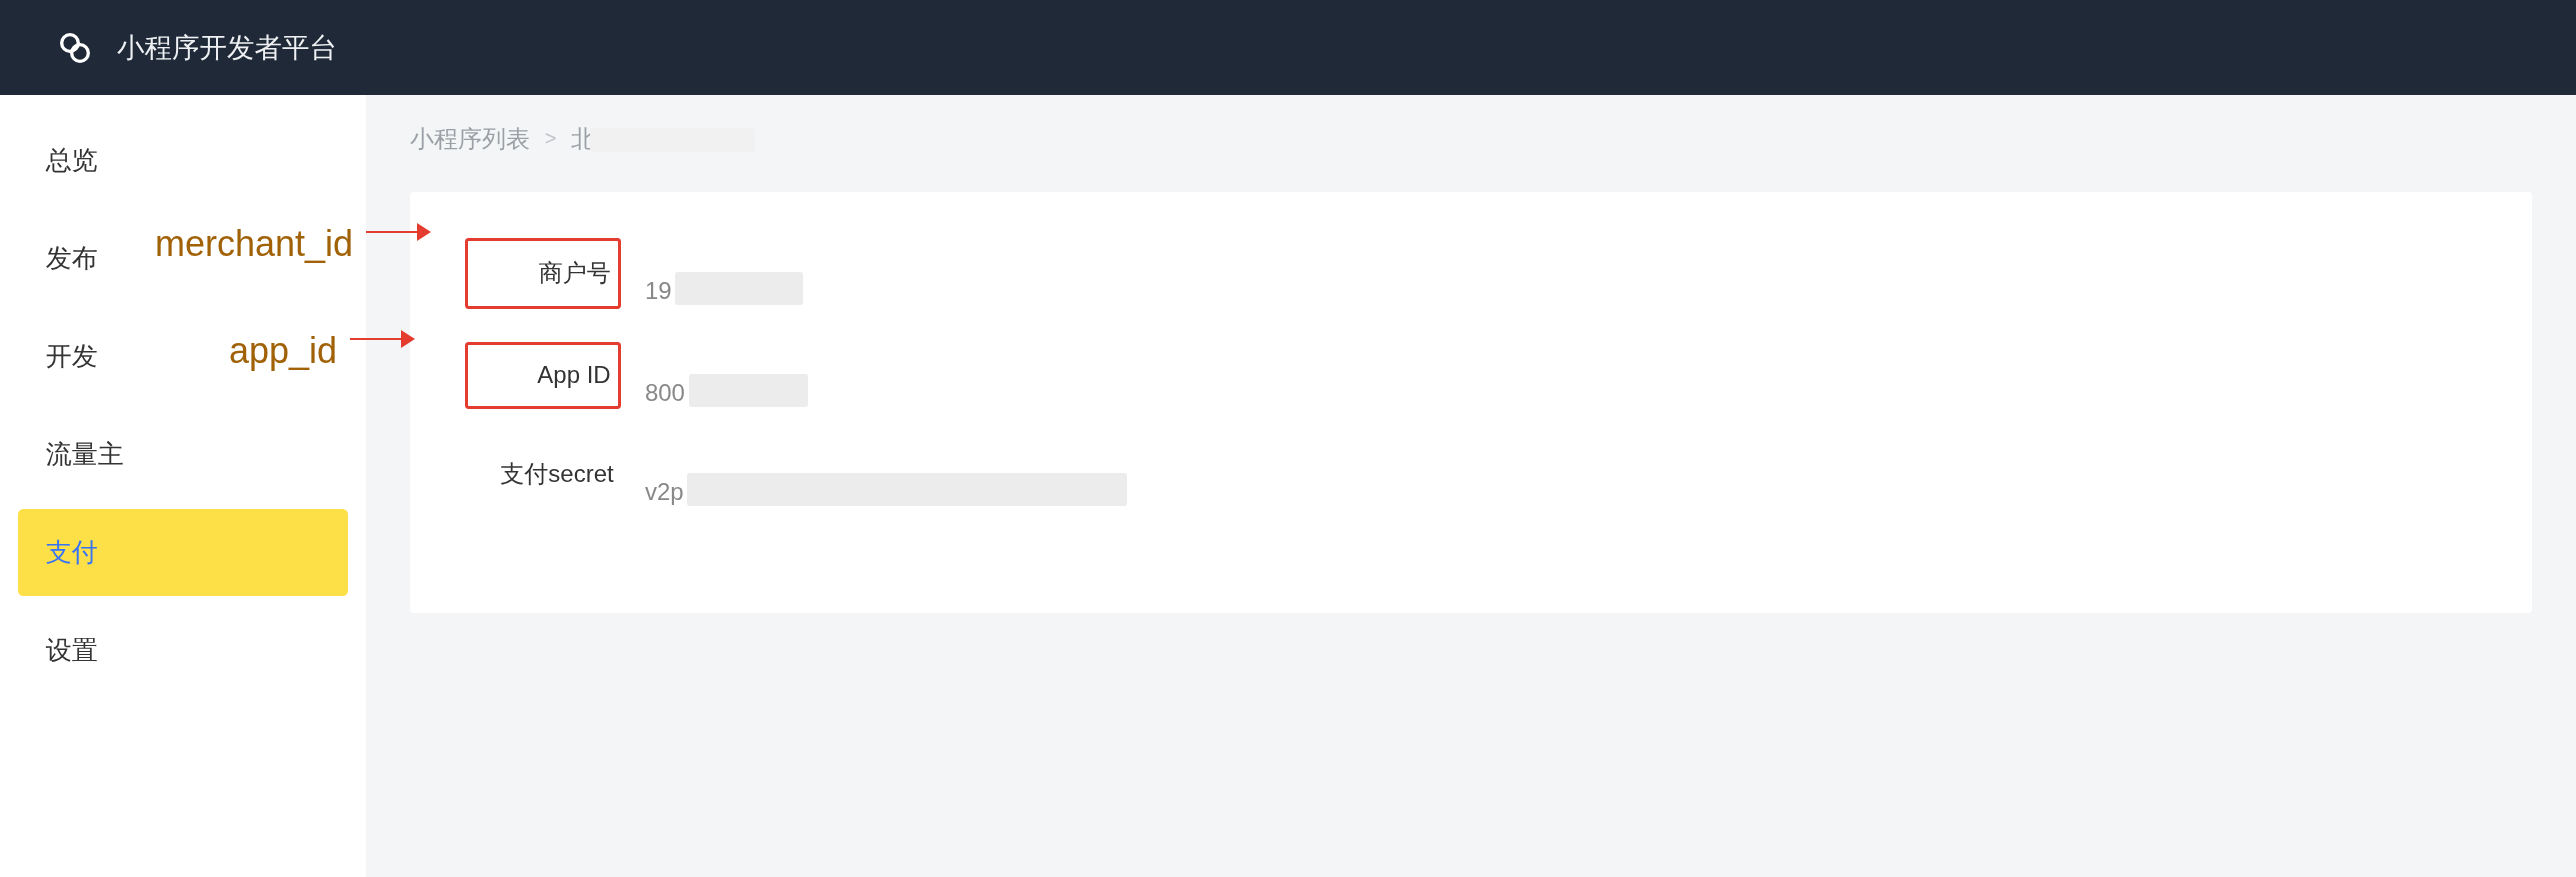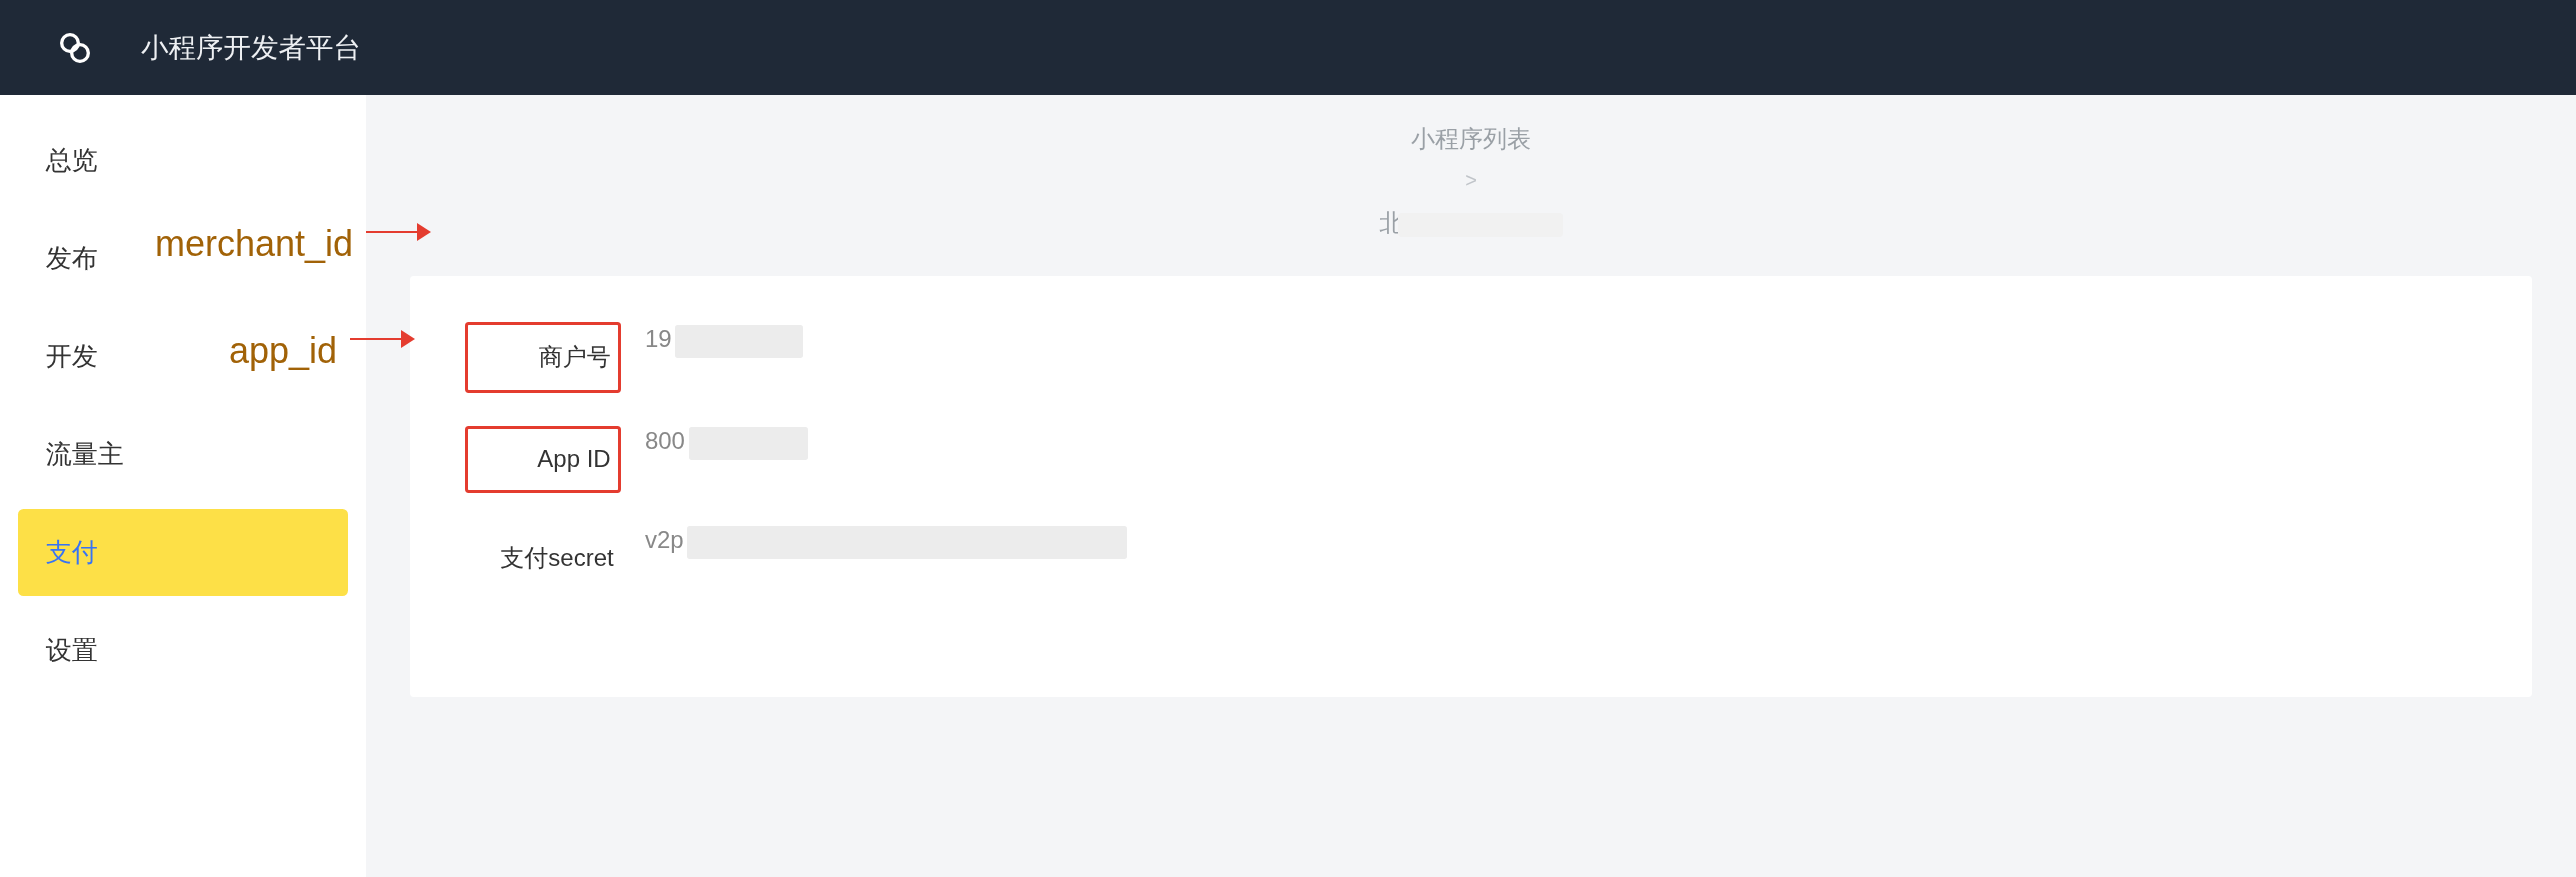--- a/index.html
+++ b/index.html
@@ -9,21 +9,20 @@
       color: #333;
       font-size: 26px;
     }
     .header {
       background: #1f2937;
       height: 95px;
       display: flex;
       align-items: center;
       padding: 0 55px;
       color: #fff;
-      gap: 24px;
     }
     .logo-icon {
       width: 40px;
       height: 40px;
       margin-right: 22px;
     }
     .header-title {
       font-size: 27.5px;
       font-weight: 400;
       color: #eef0f3;
@@ -55,21 +54,20 @@
       padding: 27.5px 44px;
       position: relative;
     }
     .breadcrumb {
       font-size: 24px;
       color: #9aa0a6;
       margin-bottom: 37px;
       display: flex;
       align-items: center;
       gap: 14.7px;
-      flex-direction: column;
     }
     .breadcrumb-current {
       position: relative;
       display: inline-block;
     }
     .blur-strip {
       display: inline-block;
       background: #f1f1f1;
       border-radius: 3.7px;
       height: 24px;
@@ -98,21 +96,21 @@
     .form-label.boxed {
       border: 3.7px solid #e43c2f;
       border-radius: 3.7px;
     }
     .form-value {
       flex: 1;
       margin-left: 14.7px;
       font-size: 24px;
       color: #888;
       display: flex;
-      align-items: flex-start;
+      align-items: flex-end;
       height: 64px;
       padding-left: 9.2px;
       max-width: 962px;
     }
     .value-blur {
       display: inline-block;
       background: #ececec;
       height: 33px;
       border-radius: 2.7px;
       margin-left: 3.7px;

